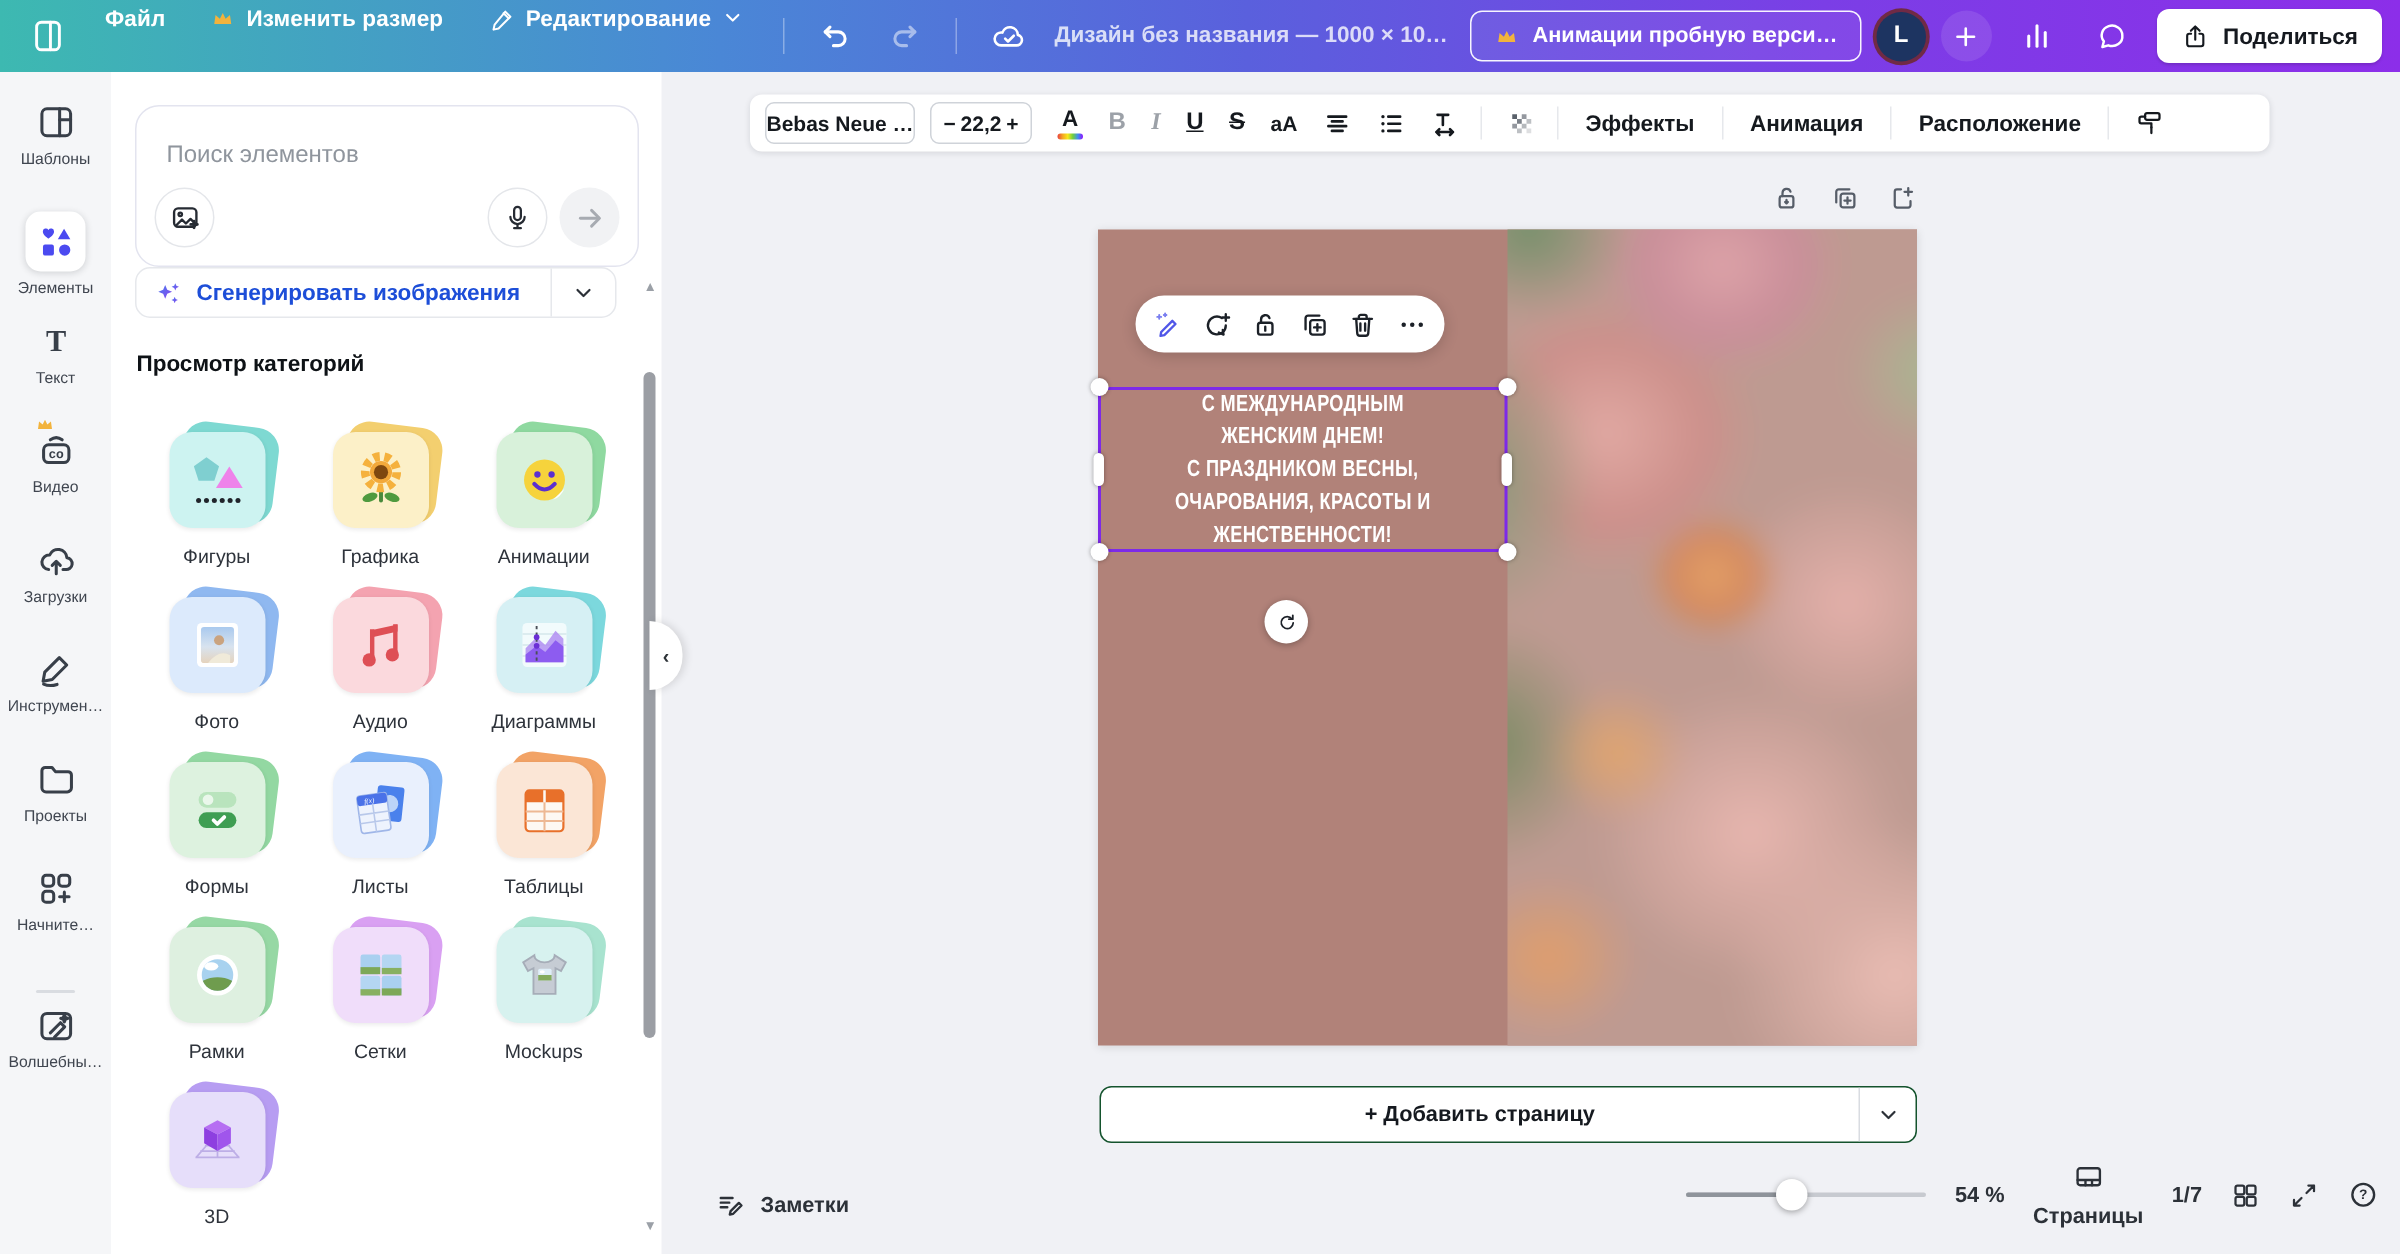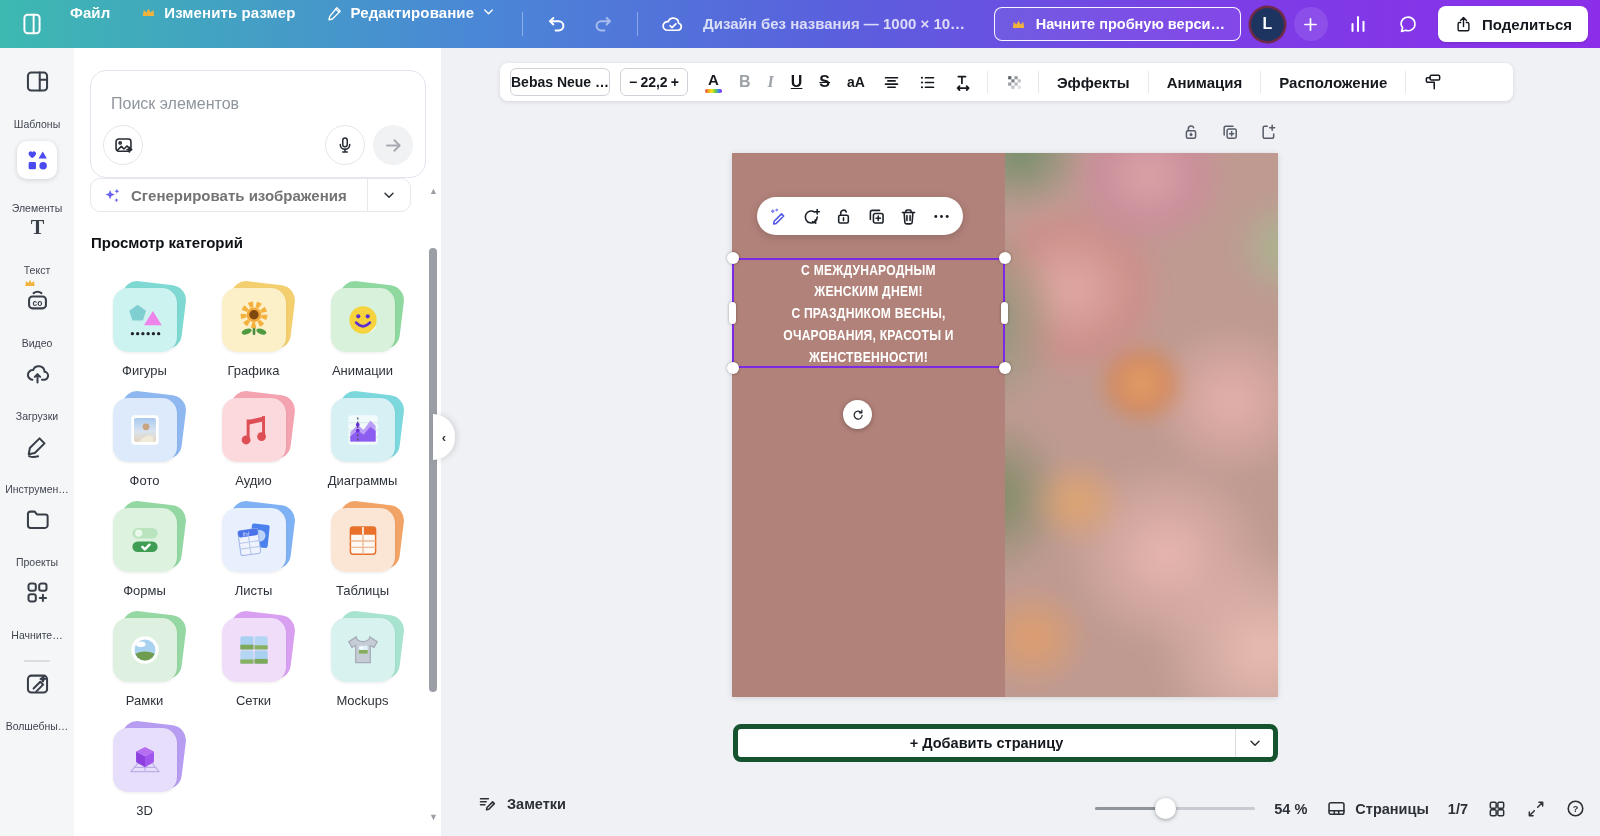--- a/index.html
+++ b/index.html
@@ -27,37 +27,37 @@
   .plus-btn { width:34px; height:34px; border-radius:50%; background:rgba(255,255,255,.10); display:flex; align-items:center; justify-content:center; cursor:pointer; }
   .share-btn { display:flex; align-items:center; gap:9px; height:36px; padding:0 16px; background:#fff; color:#15191f;
     border-radius:8px; font-size:15px; font-weight:700; cursor:pointer; box-shadow:0 1px 2px rgba(0,0,0,.15); }
   svg.ic { display:block; }
   .st { fill:none; stroke:currentColor; stroke-width:1.8; stroke-linecap:round; stroke-linejoin:round; }
   .st2 { fill:none; stroke:currentColor; stroke-width:2.2; stroke-linecap:round; stroke-linejoin:round; }
 
   
   .sidebar { position:absolute; left:0; top:48px; width:74px; height:788px; background:#f5f6f8; display:flex; flex-direction:column; align-items:center; padding-top:20px; z-index:30; }
   .sb-item { width:74px; height:73px; display:flex; flex-direction:column; align-items:center; justify-content:flex-start; cursor:pointer; color:#383f49; position:relative; }
-  .sb-item .sb-label { font-size:10.5px; color:#404650; margin-top:23px; white-space:nowrap;text-align:right; }
+  .sb-item .sb-label { font-size:10.5px; color:#404650; margin-top:5px; white-space:nowrap;text-align:right; }
   .sb-tile { width:40px; height:40px; border-radius:10px; background:#fff; box-shadow:0 1px 5px rgba(20,24,31,.16); display:flex; align-items:center; justify-content:center; }
   .sb-crown { position:absolute; top:-11px; right:14px; }
   .sb-div { width:26px; height:2px; background:#d9dce1; border-radius:1px; margin:8px 0; }
 
   
   .panel { position:absolute; left:74px; top:48px; width:367px; height:788px; background:#fff; z-index:20; }
   .search-card { position:absolute; left:16px; top:22px; width:336px; height:108px; background:#fff; border:1.5px solid #e3e4ef; border-radius:16px; z-index:3; }
   .search-input { position:absolute; left:20px; top:18px; width:280px; height:30px; border:none; outline:none; font-size:16px; color:#20242b; font-family:inherit; }
   .search-input::placeholder { color:#8f959d; }
   .search-row { position:absolute; left:12px; right:12px; bottom:12px; display:flex; align-items:center; }
   .circle-btn { width:40px; height:40px; border-radius:50%; display:flex; align-items:center; justify-content:center; cursor:pointer; color:#262b33; }
   .cb-outline { border:1.5px solid #e4e6ea; }
   .cb-gray { background:#f1f2f4; color:#a7abb1; }
   .generate-row { position:absolute; left:16px; top:130px; width:321px; height:34px; background:#fff; border:1px solid #e6e8ec; border-radius:10px;
     display:flex; align-items:center; padding-left:12px; cursor:pointer; z-index:2; }
-  .generate-row .gen-label { font-size:15px; font-weight:700; color:#737373; margin-left:9px; }
+  .generate-row .gen-label { font-size:15px; font-weight:700; color:#1d4ed8; margin-left:9px; }
   .gen-sep { margin-left:auto; width:1px; height:100%; background:#e6e8ec; }
   .gen-chev { width:42px; height:100%; display:flex; align-items:center; justify-content:center; color:#2c3138; }
   .panel-heading { position:absolute; left:17px; top:186px; font-size:15px; font-weight:700; color:#0e1216; }
   .cat-grid { position:absolute; left:16px; top:240px; width:327px; display:grid; grid-template-columns:109px 109px 109px; grid-auto-rows:110px; }
   .cat-cell { display:flex; flex-direction:column; align-items:center; cursor:pointer; }
   .cat-tilewrap { position:relative; width:64px; height:64px; }
   .cat-back { position:absolute; inset:0; border-radius:15px; transform:translate(7px,-5px) rotate(7deg); }
   .cat-front { position:absolute; inset:0; border-radius:15px; display:flex; align-items:center; justify-content:center; box-shadow:0 1px 3px rgba(0,0,0,.08); }
   .cat-label { margin-top:11px; font-size:13px; color:#2e333b; }
   .c0 .cat-back{background:#7ed9d2}.c0 .cat-front{background:#cdf3f1}
@@ -138,36 +138,36 @@
   .h-pill { position:absolute; width:7px; height:22px; border-radius:4px; background:#fff; box-shadow:0 0 3px rgba(0,0,0,.35); z-index:7; cursor:ew-resize; }
 
   
   .elem-bar { position:absolute; left:316px; top:149px; width:206px; height:38px; background:#fff; border-radius:19px;
     box-shadow:0 2px 10px rgba(0,0,0,.18); display:flex; align-items:center; justify-content:space-evenly; color:#1c2128; z-index:8; }
   .elem-bar .eb-ic { cursor:pointer; display:flex; }
   .rotate-handle { position:absolute; left:402px; top:352px; width:29px; height:29px; border-radius:50%; background:#fff;
     box-shadow:0 1px 5px rgba(0,0,0,.3); display:flex; align-items:center; justify-content:center; color:#1c2128; cursor:grab; z-index:8; }
 
   
-  .add-page { position:absolute; left:292px; top:676px; width:545px; height:38px; background:#fff; border:5px solid #14532d;
+  .add-page { position:absolute; left:292px; top:676px; width:545px; height:38px; background:#fff; border:1px solid #14532d;
     border-radius:8px; display:flex; align-items:stretch; overflow:hidden; }
   .ap-main { flex:1; display:flex; align-items:center; justify-content:center; font-size:14.5px; font-weight:700; color:#15191f; cursor:pointer; }
   .ap-sep { width:1px; background:#d9dce1; }
   .ap-chev { width:37px; display:flex; align-items:center; justify-content:center; color:#2c3138; cursor:pointer; }
 
   
   .notes { position:absolute; left:36px; bottom:22px; display:flex; align-items:center; gap:9px; color:#2c3138;
     font-size:14.5px; font-weight:600; cursor:pointer; }
   .status-right { position:absolute; right:14px; bottom:17px; display:flex; align-items:center; gap:19px; color:#2c3138; }
   .zoom-slider { position:relative; width:160px; height:20px; display:flex; align-items:center; cursor:pointer; }
   .zs-track { position:absolute; left:0; right:0; height:3px; border-radius:2px; background:#c7cad0; }
   .zs-fill { position:absolute; left:0; width:70px; height:3px; border-radius:2px; background:#8f949b; }
   .zs-thumb { position:absolute; left:60px; width:21px; height:21px; border-radius:50%; background:#fff; box-shadow:0 1px 4px rgba(0,0,0,.35); }
   .zoom-val { font-size:14.5px; font-weight:600; white-space:nowrap; }
-  .pages-group { display:flex; align-items:center; gap:8px; cursor:pointer; font-size:14.5px; font-weight:600; }
+  .pages-group { display:flex; align-items:center; gap:8px; cursor:pointer; font-size:14.5px; font-weight:600;flex-direction:column; }
   .page-ind { font-size:14.5px; font-weight:600; }
   .sb-icbtn { cursor:pointer; display:flex; }
 </style>
 </head>
 <body>
 
 <div class="stage">
 
   <header class="topbar">
     <div class="tb-left">
@@ -226,21 +226,21 @@
             </g>
           </svg>
       </div>
     </div>
     <div class="tb-title">Дизайн без названия — 1000 × 10…</div>
     <div class="tb-right">
       <div class="trial-btn">
         <svg class="ic" width="17" height="17" viewBox="0 0 24 24">
             <path d="M4 17 L5.2 8.5 L9.3 12 L12 6.5 L14.7 12 L18.8 8.5 L20 17 Z" fill="#f2b33d"></path>
           </svg>
-        <span>Начните пробную верси…</span>
+        <span>Анимации пробную верси…</span>
       </div>
       <div class="avatar">
           <span>L</span>
         </div>
       <div class="plus-btn">
         <svg class="ic" width="19" height="19" viewBox="0 0 24 24">
             <g class="st2">
               <path d="M12 5 v14 M5 12 h14"></path>
             </g>
           </svg>

